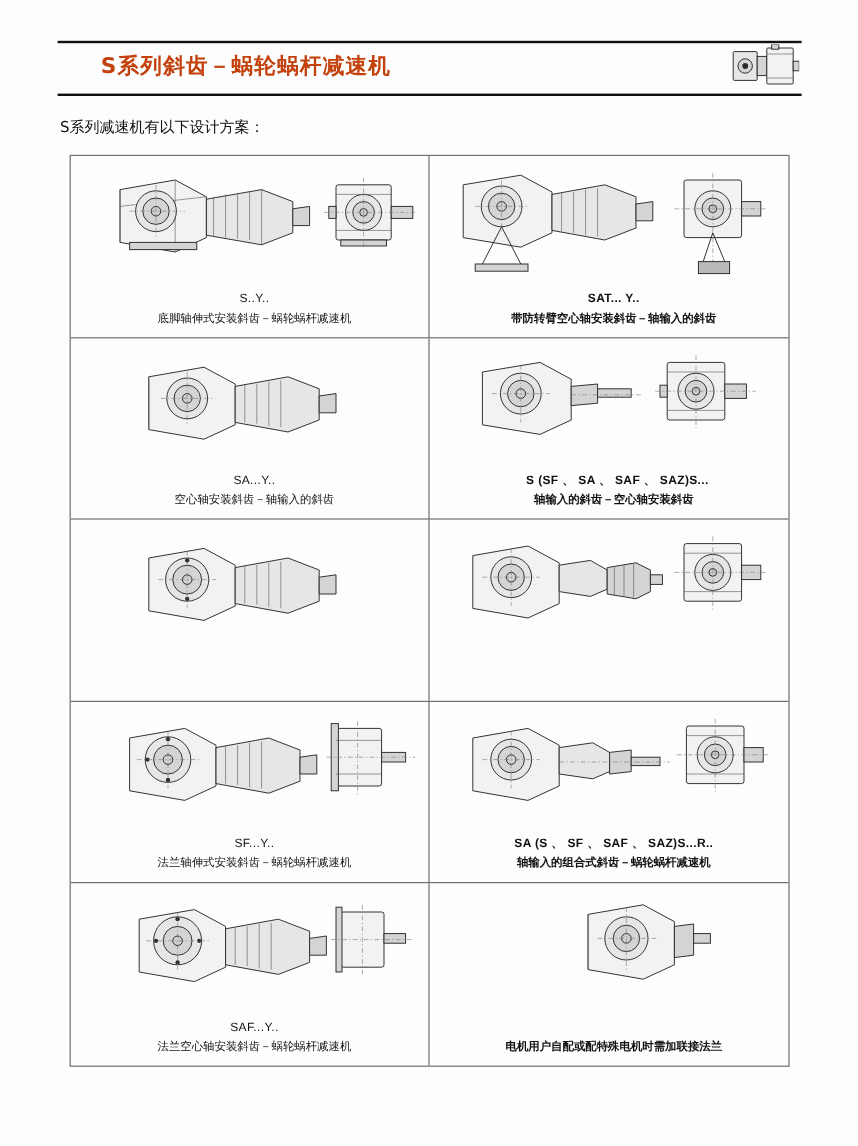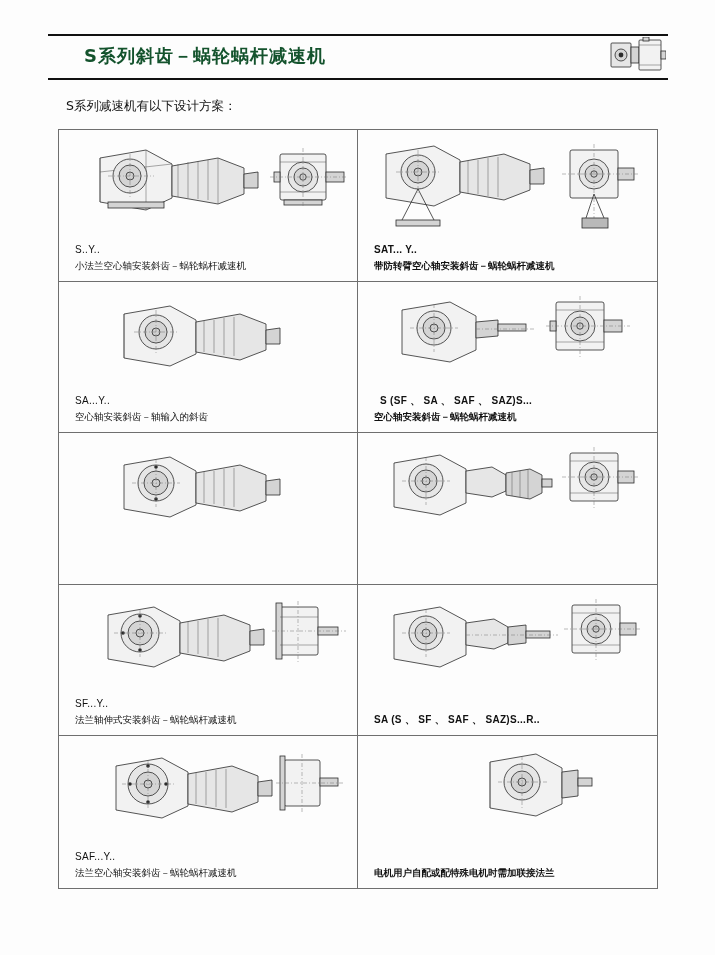--- a/index.html
+++ b/index.html
@@ -45,58 +45,58 @@
     background: #111;
   }
   .header-title {
     position: absolute;
     left: 36px;
     top: 6px;
     font-size: 18px;
     font-weight: bold;
     letter-spacing: 1px;
     line-height: 32px;
-    color: #14532d;
+    color: #c2410c;
     font-family: "DejaVu Sans", "Liberation Sans", sans-serif;
   }
   .header-icon {
     position: absolute;
     right: 2px;
     top: 3px;
     width: 56px;
     height: 38px;
   }
   .intro {
     position: absolute;
     left: 50px;
     top: 98px;
     font-size: 12.5px;
     color: #111;
     font-family: "DejaVu Sans", "Liberation Sans", sans-serif;
-    margin-left: 16px;
   }
   
   .grid {
     position: absolute;
     left: 58px;
     top: 129px;
     width: 600px;
     height: 760px;
     border: 1px solid #6f6f6f;
     box-sizing: border-box;
     display: grid;
     grid-template-columns: 1fr 1fr;
     grid-template-rows: repeat(5, 1fr);
   }
   .cell {
     position: relative;
     box-sizing: border-box;
     border-right: 1px solid #6f6f6f;
     border-bottom: 1px solid #6f6f6f;
     overflow: hidden;
+    text-align: center;
   }
   .cell.col2 { border-right: none; font-weight: bold; }
   .cell.row5 { border-bottom: none; }
   .fig {
     position: absolute;
     left: 0;
     right: 0;
     top: 6px;
     height: 92px;
   }
@@ -185,21 +185,21 @@
             <rect x="0" y="26" width="6" height="10" class="filldark"></rect>
             <rect x="52" y="26" width="18" height="10" class="filldark"></rect>
             <rect x="10" y="54" width="38" height="5" class="filldark"></rect>
             <path class="ln-dash" d="M-4 31 H74 M29 2 V62"></path>
             <path class="ln-thin" d="M6 16 H52 M6 46 H52"></path>
           </g>
         </svg>
       </div>
       <div class="caption">
         <span class="code">S..Y..</span>
-        <span class="desc">小法兰空心轴安装斜齿－蜗轮蜗杆减速机</span>
+        <span class="desc">底脚轴伸式安装斜齿－蜗轮蜗杆减速机</span>
       </div>
     </div>
 
     <div class="cell col2 row1">
       <div class="fig">
         <svg width="280" height="100" viewBox="0 0 280 100">
           <g>
             <path class="fillbody" d="M18 18 L66 10 L92 24 L92 58 L66 70 L18 62 Z"></path>
             <circle cx="50" cy="36" r="17" class="fillmid"></circle>
             <circle cx="50" cy="36" r="11" class="filldark"></circle>
@@ -219,21 +219,21 @@
             <circle cx="30" cy="30" r="3.2" fill="#cfcfcf" stroke="#2b2b2b" stroke-width="0.8"></circle>
             <rect x="54" y="24" width="16" height="12" class="filldark"></rect>
             <path class="ln-dash" d="M-2 30 H74 M30 0 V80"></path>
             <path class="ln" d="M30 50 L22 74 M30 50 L40 74"></path>
             <rect x="18" y="74" width="26" height="10" style="fill:#b9b9b9;stroke:#2b2b2b;stroke-width:0.8"></rect>
           </g>
         </svg>
       </div>
       <div class="caption">
         <span class="code">SAT... Y..</span>
-        <span class="desc">带防转臂空心轴安装斜齿－蜗轮蜗杆减速机</span>
+        <span class="desc">带防转臂空心轴安装斜齿－轴输入的斜齿</span>
       </div>
     </div>
 
     <div class="cell col1 row2">
       <div class="fig">
         <svg width="280" height="92" viewBox="0 0 280 92">
           <g transform="translate(26,6)">
             <path class="fillbody" d="M30 20 L76 12 L102 26 L102 60 L76 72 L30 64 Z"></path>
             <circle cx="62" cy="38" r="17" class="fillmid"></circle>
             <circle cx="62" cy="38" r="11" class="filldark"></circle>
@@ -272,21 +272,21 @@
             <circle cx="30" cy="30" r="3.2" fill="#cfcfcf" stroke="#2b2b2b" stroke-width="0.8"></circle>
             <rect x="54" y="24" width="18" height="12" class="filldark"></rect>
             <rect x="0" y="25" width="6" height="10" class="filldark"></rect>
             <path class="ln-dash" d="M-4 30 H80 M30 0 V62"></path>
             <path class="ln-thin" d="M6 14 H54 M6 46 H54"></path>
           </g>
         </svg>
       </div>
       <div class="caption center-code">
         <span class="code">S (SF 、 SA 、 SAF 、 SAZ)S...</span>
-        <span class="desc">空心轴安装斜齿－蜗轮蜗杆减速机</span>
+        <span class="desc">轴输入的斜齿－空心轴安装斜齿</span>
       </div>
     </div>
 
     <div class="cell col1 row3">
       <div class="fig">
         <svg width="280" height="92" viewBox="0 0 280 92">
           <g transform="translate(26,6)">
             <path class="fillbody" d="M30 20 L76 12 L102 26 L102 60 L76 72 L30 64 Z"></path>
             <circle cx="62" cy="38" r="18" class="fillmid"></circle>
             <circle cx="62" cy="38" r="12" class="filldark"></circle>
@@ -384,20 +384,21 @@
             <circle cx="30" cy="30" r="9" class="filldark"></circle>
             <circle cx="30" cy="30" r="3.2" fill="#cfcfcf" stroke="#2b2b2b" stroke-width="0.8"></circle>
             <rect x="54" y="24" width="16" height="12" class="filldark"></rect>
             <path class="ln-dash" d="M-2 30 H74 M30 0 V62"></path>
             <path class="ln-thin" d="M6 14 H54 M6 46 H54"></path>
           </g>
         </svg>
       </div>
       <div class="caption">
         <span class="code">SA (S 、 SF 、 SAF 、 SAZ)S...R..</span>
+        <span class="desc">轴输入的组合式斜齿－蜗轮蜗杆减速机</span>
       </div>
     </div>
 
     <div class="cell col1 row5">
       <div class="fig">
         <svg width="280" height="92" viewBox="0 0 280 92">
           <g transform="translate(14,6)">
             <path class="fillbody" d="M34 18 L80 10 L106 24 L106 58 L80 70 L34 62 Z"></path>
             <circle cx="66" cy="36" r="20" class="fillmid"></circle>
             <circle cx="66" cy="36" r="12" class="filldark"></circle>

